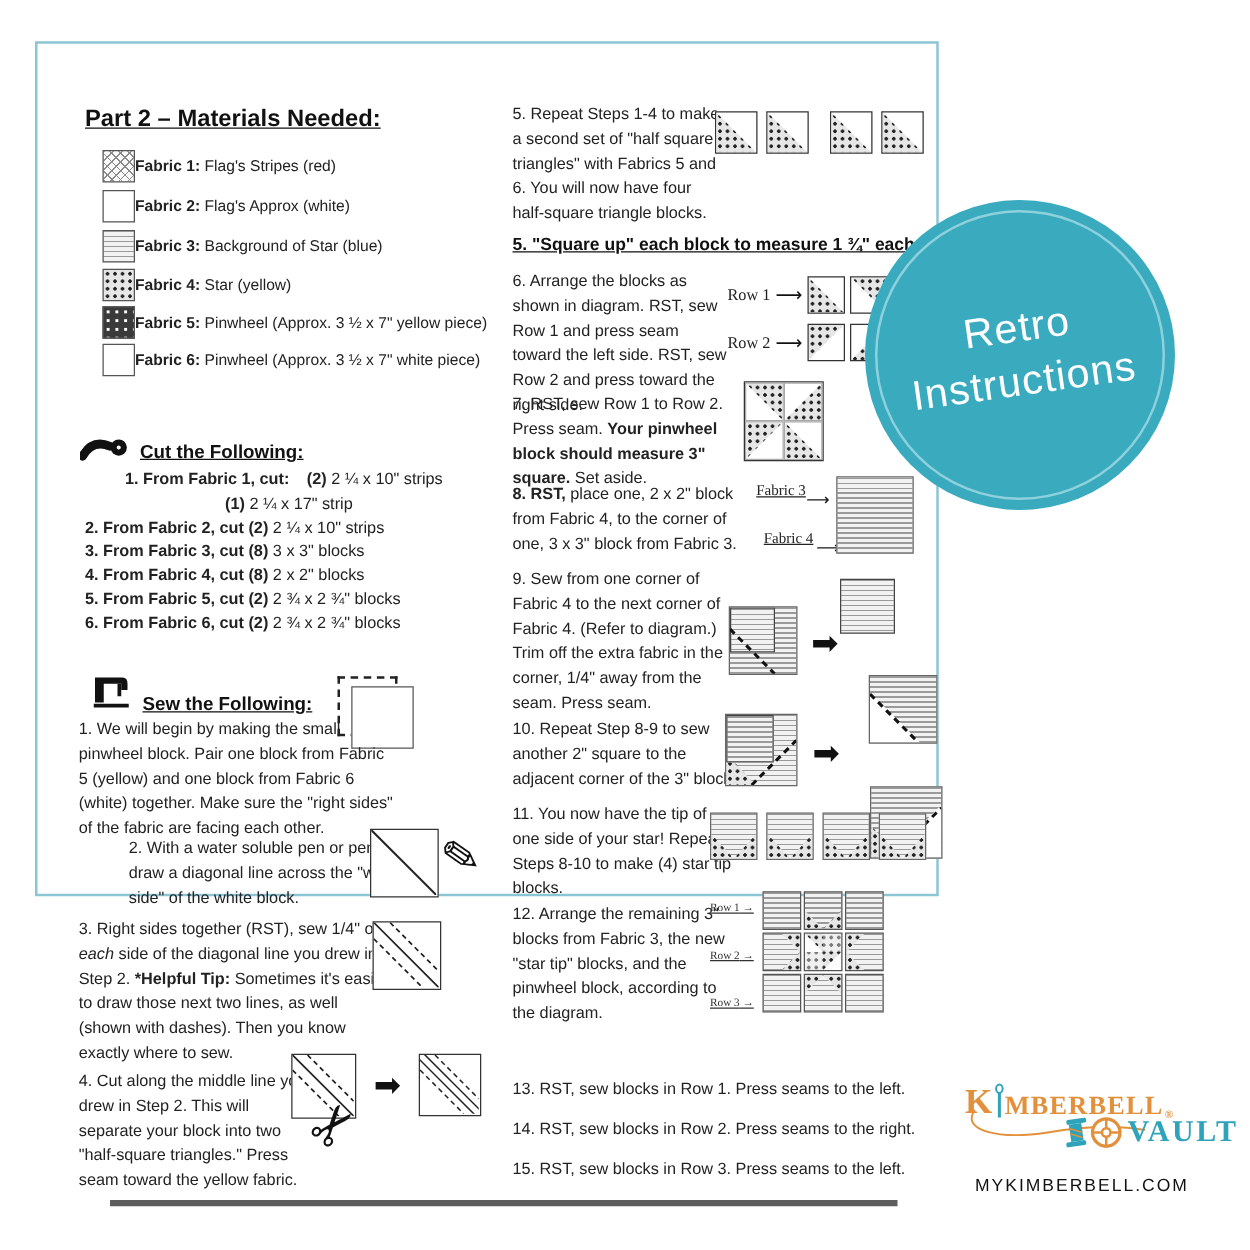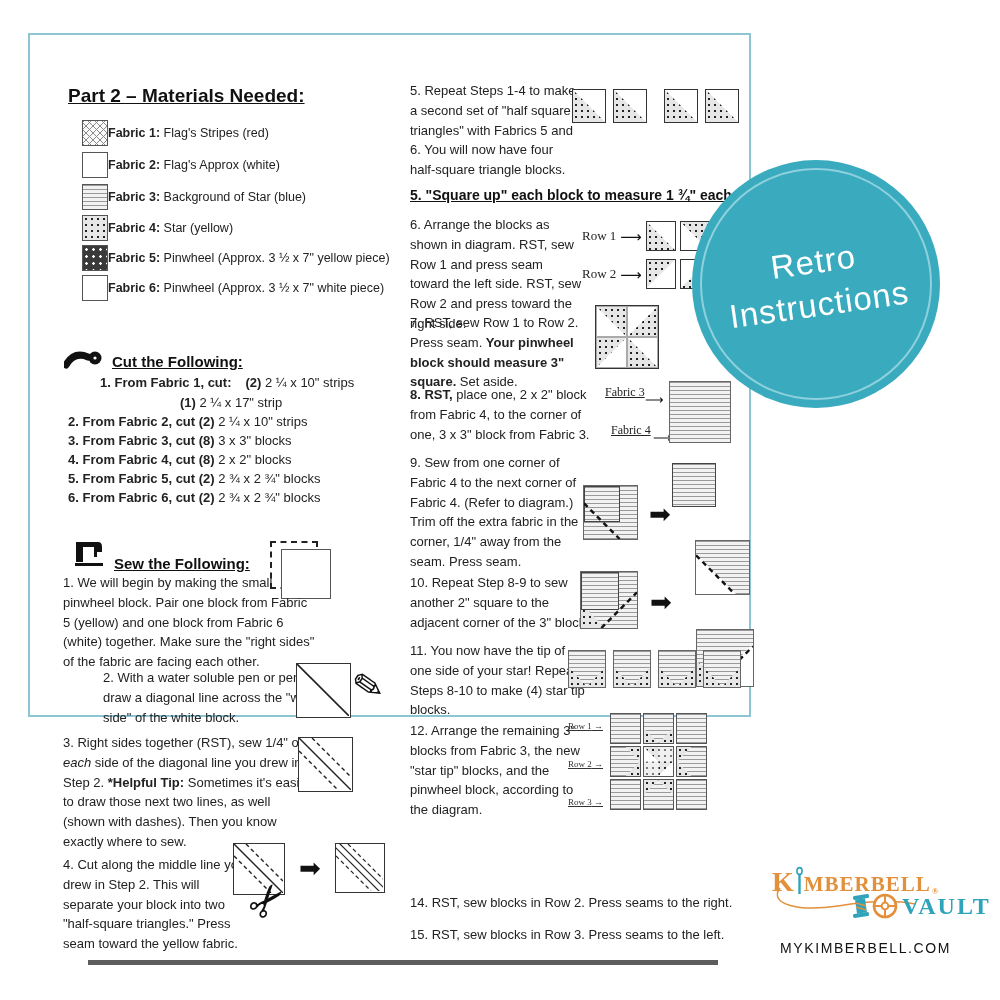--- a/index.html
+++ b/index.html
@@ -337,20 +337,21 @@
       </div>
       <div class="cell pat-wave"></div>
       <div class="cell pat-wave">
         <i class="pat-dots" style="clip-path:polygon(0 0,50% 0,0 50%);"></i>
         <i class="pat-dots" style="clip-path:polygon(50% 0,100% 0,100% 50%);"></i>
       </div>
       <div class="cell pat-wave"></div>
     </div>
   </div>
 
+  <div class="para pg" style="left:380px;top:826px;width:360px;">13. RST, sew blocks in Row 1. Press seams to the left.</div>
   <div class="para pg" style="left:380px;top:858px;width:360px;">14. RST, sew blocks in Row 2. Press seams to the right.</div>
   <div class="para pg" style="left:380px;top:890px;width:360px;">15. RST, sew blocks in Row 3. Press seams to the left.</div>
 
   <div class="pg" style="left:58px;top:925px;width:630px;height:5px;background:#5d5d5d;"></div>
 </div>
 
 <div class="badge" style="background:#3aabbf;">
   <div class="ring"></div>
   <div class="btxt">
     <div>Retro</div>

